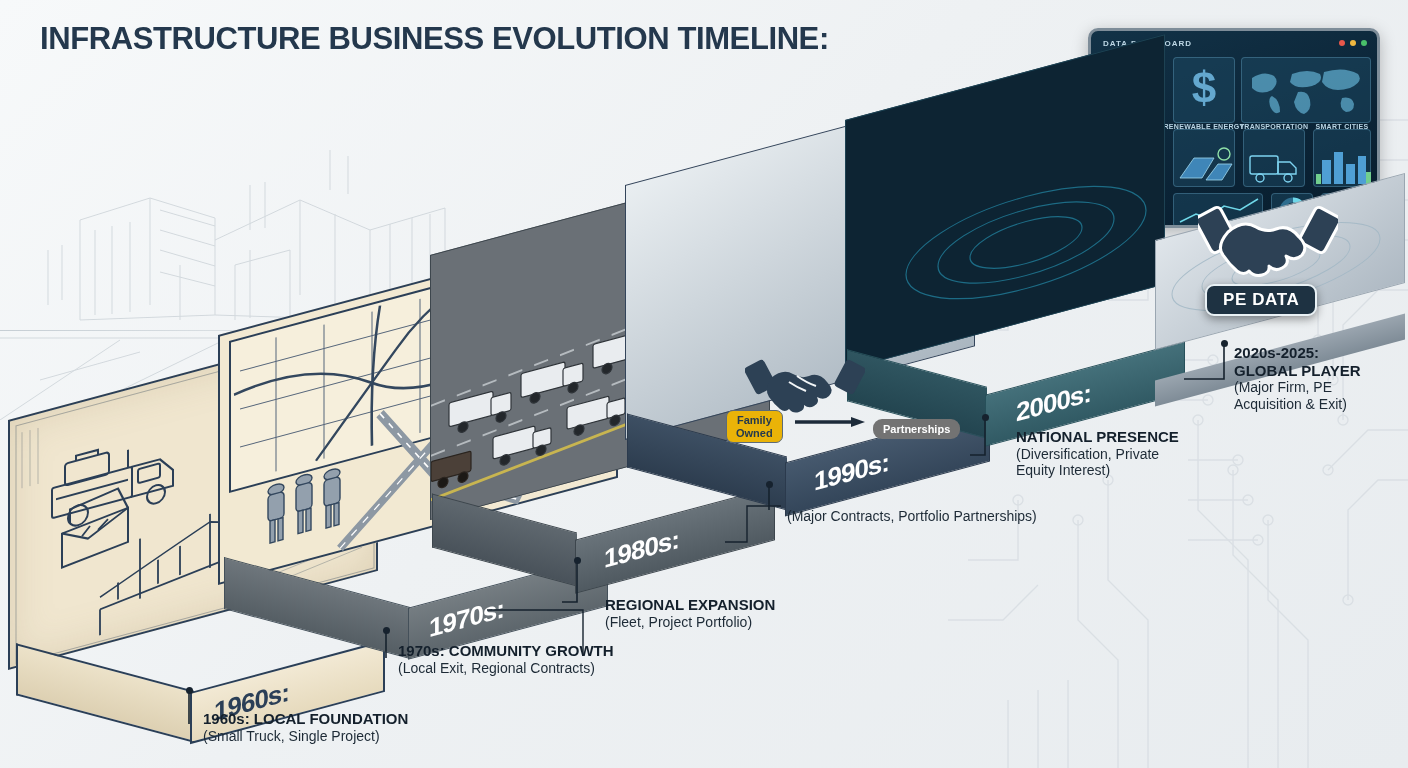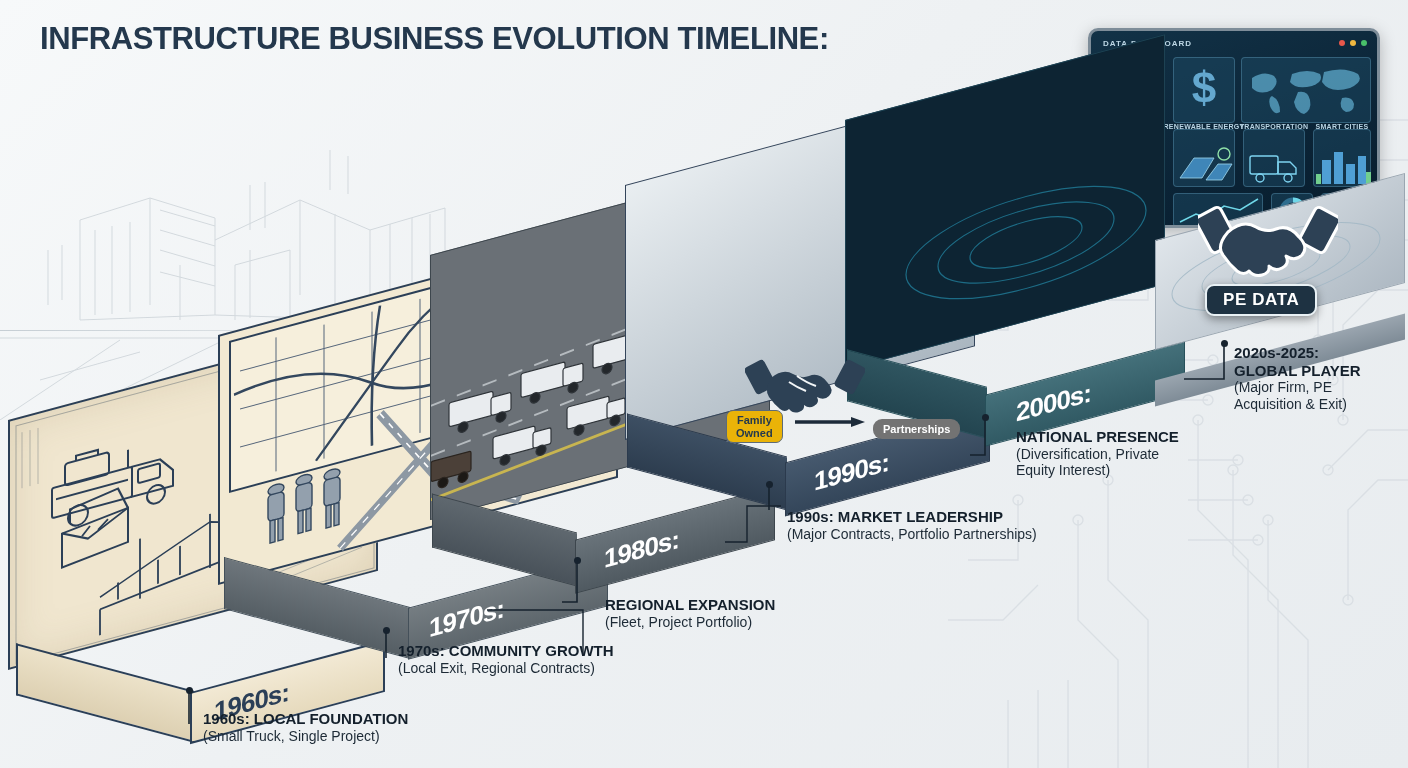--- a/index.html
+++ b/index.html
@@ -844,21 +844,20 @@
 <div class="callout" style="left:605px;top:596px">
   <div class="ttl">REGIONAL EXPANSION</div>
   <div class="sub">(Fleet, Project Portfolio)</div>
 </div>
 
 <svg class="leader" style="left:725px;top:498px;width:60px;height:46px" viewBox="0 0 60 46">
   <path d="M56 8 L22 8 L22 44 L0 44" stroke="#16222e" stroke-width="1.4" fill="none"></path>
 </svg>
 
 <div class="callout" style="left:787px;top:508px">
-  <div class="ttl">1990s: MARKET LEADERSHIP</div>
   <div class="sub">(Major Contracts, Portfolio Partnerships)</div>
 </div>
 
 <div class="dot" style="left:766px;top:481px"></div>
 <svg class="leader" style="left:766px;top:484px;width:20px;height:28px" viewBox="0 0 20 28">
   <path d="M3 0 L3 26" stroke="#16222e" stroke-width="1.6" fill="none"></path>
 </svg>
 
 <div class="dot" style="left:982px;top:414px"></div>
 <svg class="leader" style="left:968px;top:417px;width:40px;height:46px" viewBox="0 0 40 46">

